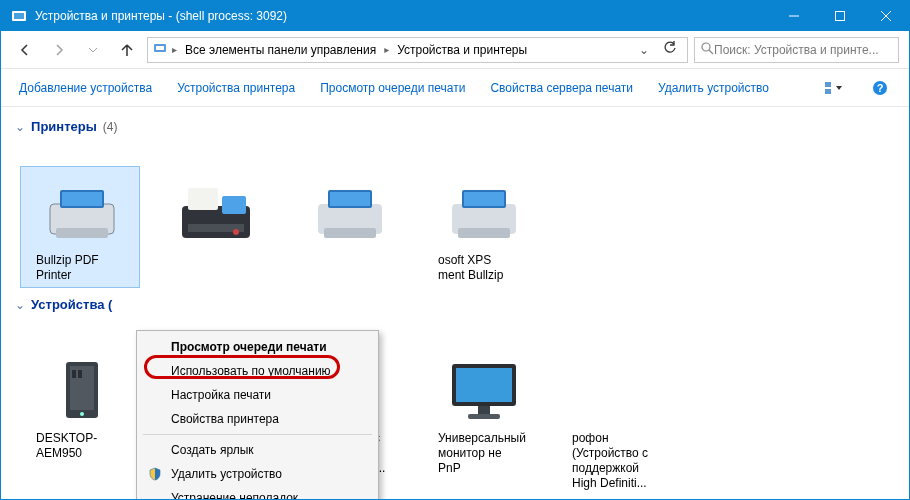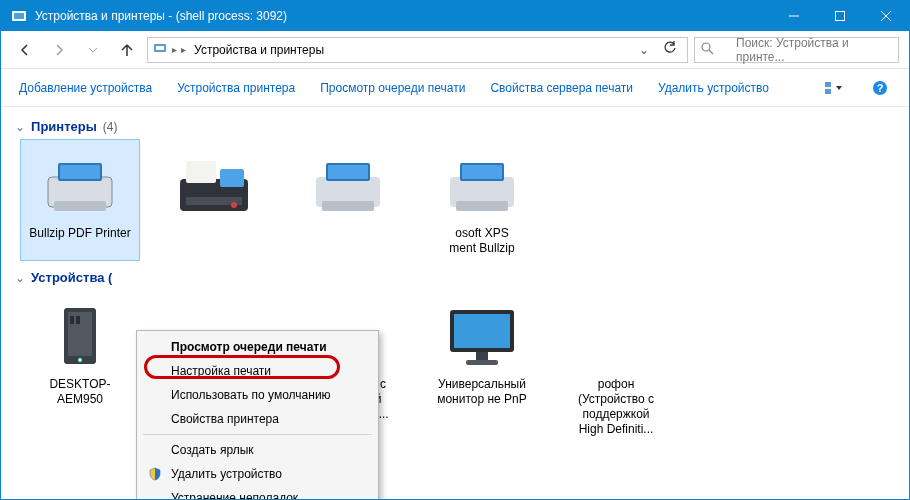--- a/index.html
+++ b/index.html
@@ -9,32 +9,32 @@
   .titlebar .title { flex: 1; font-size: 12px; }
   .titlebar .btn { width: 46px; height: 30px; display: flex; align-items: center; justify-content: center; }
   .titlebar .btn svg { stroke: #fff; }
   .navrow { height: 38px; display: flex; align-items: center; gap: 6px; padding: 0 10px; border-bottom: 1px solid #e5e5e5; }
   .nav-arrow { width: 28px; height: 28px; display: flex; align-items: center; justify-content: center; color: #555; border-radius: 3px; }
   .nav-arrow.disabled { opacity: 0.45; }
   .addr { flex: 1; height: 26px; border: 1px solid #c9c9c9; display: flex; align-items: center; padding: 0 4px; gap: 4px; }
   .addr .bc { padding: 2px 4px; }
   .addr .sep { color: #666; font-size: 10px; }
   .addr-right { margin-left: auto; display: flex; align-items: center; gap: 2px; }
-  .search { width: 205px; height: 26px; border: 1px solid #c9c9c9; display: flex; align-items: center; padding: 0 6px; color: #7a7a7a; gap: 22px; }
+  .search { width: 205px; height: 26px; border: 1px solid #c9c9c9; display: flex; align-items: center; padding: 0 6px; color: #7a7a7a; gap: 0; }
   .toolbar { height: 38px; display: flex; align-items: center; gap: 25px; padding: 0 18px; border-bottom: 1px solid #e8e8e8; color: #0066cc; }
   .toolbar .tool { white-space: nowrap; }
   .toolbar .spacer { flex: 1; }
   .toolbar .iconbtn { width: 22px; height: 22px; display: flex; align-items: center; justify-content: center; }
   .content { padding: 8px 14px; position: relative; height: calc(500px - 30px - 38px - 38px); }
   .group-header { display: flex; align-items: center; gap: 6px; color: #003399; margin: 4px 0 6px; }
   .group-header .chev { color: #5a78b0; font-size: 12px; }
   .group-header .name { font-size: 13px; font-weight: bold; }
   .group-header .count { color: #666; }
   .grid { display: flex; flex-wrap: wrap; gap: 6px 16px; margin-left: 6px; }
-  .item { width: 118px; text-align: center; padding: 6px 8px 4px; }
+  .item { width: 118px; text-align: left; padding: 6px 15px 4px; margin-top: 27px; }
   .item.selected { background: #d6ebff; outline: 1px solid #8fc5f0; }
   .item .iconbox { width: 92px; height: 78px; margin: 0 auto 2px; display: flex; align-items: center; justify-content: center; }
   .item .label { font-size: 12px; line-height: 1.25; word-wrap: break-word; }
   .ctxmenu { position: absolute; top: 223px; left: 135px; width: 243px; background: #f5f5f5; border: 1px solid #b6b6b6; box-shadow: 3px 3px 6px rgba(0,0,0,.25); padding: 4px 2px; }
   .ctxmenu .mi { height: 24px; display: flex; align-items: center; padding: 0 14px 0 32px; font-size: 12px; position: relative; }
   .ctxmenu .mi.bold { font-weight: 600; }
   .ctxmenu .sep { height: 1px; background: #d4d4d4; margin: 3px 4px; }
   .ctxmenu .mi .micon { position: absolute; left: 8px; width: 16px; height: 16px; display:flex;align-items:center;justify-content:center; }
   .highlight-oval { position: absolute; border: 3px solid #c00; border-radius: 16px; width: 196px; height: 24px; left: 143px; top: 248px; pointer-events:none; }
   
@@ -89,20 +89,21 @@
       <svg width="16" height="16" viewBox="0 0 16 16">
         <path d="M8 3 L13 8 M8 3 L3 8 M8 3 L8 14" fill="none" stroke="#333" stroke-width="1.5"></path>
       </svg>
     </div>
   <div class="addr">
     <span><svg width="16" height="16">
           <rect x="2" y="4" width="12" height="8" fill="#5b9bd5" rx="1"></rect>
           <rect x="4" y="6" width="8" height="4" fill="#fff"></rect>
         </svg></span>
     <span class="sep">▸</span>
+    <span class="bc">Все элементы панели управления</span>
     <span class="sep">▸</span>
     <span class="bc">Устройства и принтеры</span>
     <span class="addr-right">
       <span style="padding:0 6px;color:#555;">⌄</span>
       <span style="padding:0 6px;"><svg width="14" height="14" viewBox="0 0 14 14">
             <path d="M11 3 A5 5 0 1 0 12 7" fill="none" stroke="#333" stroke-width="1.3"></path>
             <path d="M11 0 L11 4 L7 4" fill="none" stroke="#333" stroke-width="1.3"></path>
           </svg></span>
     </span>
   </div>
@@ -230,22 +231,22 @@
       <div class="label"><span>Универсальный</span><br><span>монитор не PnP</span></div>
     </div>
     <div class="item">
       <div class="iconbox" style="visibility:hidden;"></div>
       <div class="label"><span>рофон</span><br><span>(Устройство с</span><br><span>поддержкой</span><br><span>High Definiti...</span></div>
     </div>
   </div>
 
   <div class="ctxmenu">
     <div class="mi bold">Просмотр очереди печати</div>
+    <div class="mi">Использовать по умолчанию</div>
     <div class="mi">Настройка печати</div>
-    <div class="mi">Использовать по умолчанию</div>
     <div class="mi">Свойства принтера</div>
     <div class="sep"></div>
     <div class="mi">Создать ярлык</div>
     <div class="mi">
       <span class="micon">
           <svg width="14" height="14" viewBox="0 0 14 14">
             <path d="M7 1 L12 3 L12 7 C12 10 9 13 7 13 C5 13 2 10 2 7 L2 3 Z" fill="#f5c542" stroke="#2a75bb" stroke-width="0.6"></path>
             <path d="M7 1 L12 3 L12 7 C12 10 9 13 7 13 Z" fill="#2a75bb"></path>
           </svg>
         </span>

